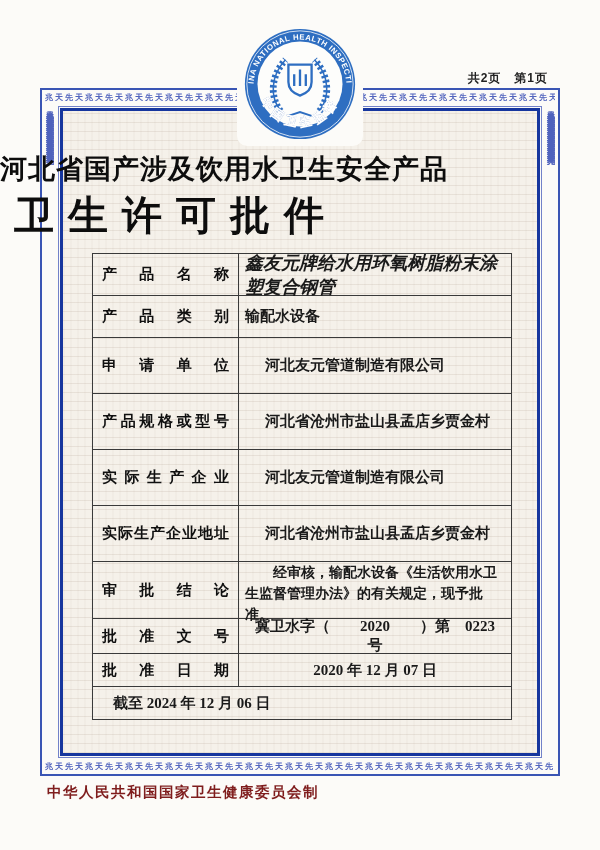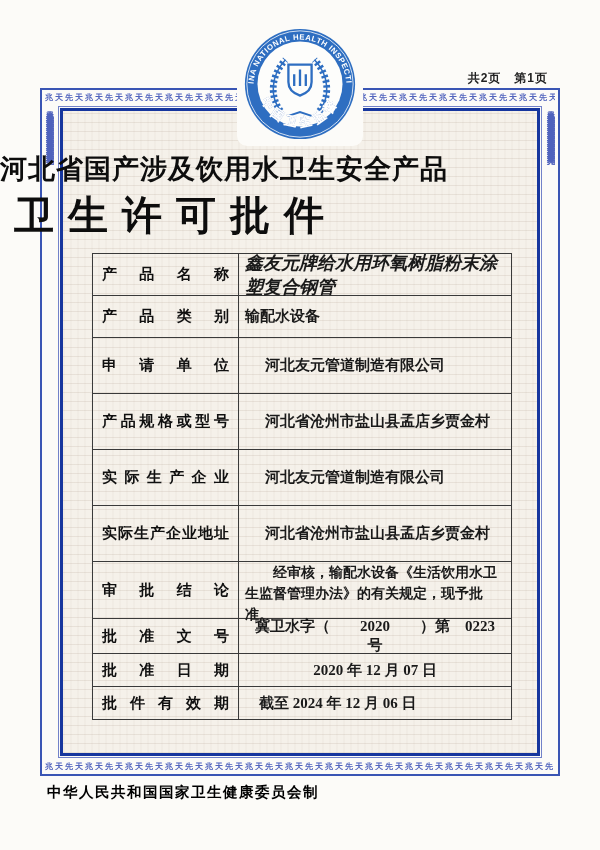--- a/index.html
+++ b/index.html
@@ -11,21 +11,21 @@
   }
   
   .pagination{
     position:absolute;top:70px;right:52px;
     font-size:12px;font-weight:bold;color:#222;letter-spacing:1px;
     font-family:"Liberation Sans",sans-serif;
     text-align:center;
   }
   .footer-line{
     position:absolute;left:47px;top:783px;
-    font-size:14.5px;font-weight:bold;letter-spacing:1.5px;color:#000000;
+    font-size:14.5px;font-weight:bold;letter-spacing:1.5px;color:#7f1d1d;
     font-family:"Liberation Serif",serif;
   }
   
   .frame{
     position:absolute;left:40px;top:88px;width:516px;height:684px;
     border:2px solid #3a55b4;background:transparent;
   }
   .microtext{
     position:absolute;overflow:hidden;color:#5063bd;
     font-size:8px;line-height:11px;letter-spacing:2px;
@@ -205,22 +205,19 @@
   </div>
   <div class="row rh-d">
     <div class="cell label">
         <span>批准日期</span>
       </div>
     <div class="cell value vc">
         <span>2020 年 12 月 07 日</span>
       </div>
   </div>
   <div class="row rh-d">
-    <div class="cell label">
-        <span>批件有效期</span>
-      </div>
     <div class="cell value">
         <span class="v10pad">截至 2024 年 12 月 06 日</span>
       </div>
   </div>
 </div>
 
 <div class="footer-line">中华人民共和国国家卫生健康委员会制</div>
 
 </body></html>

